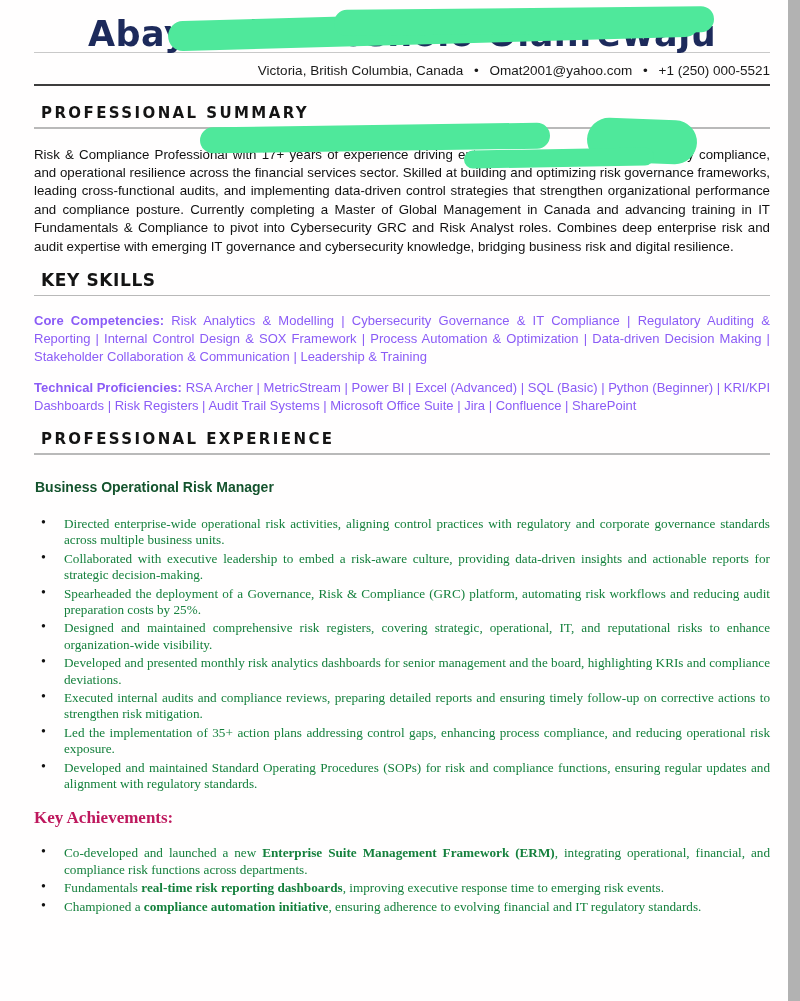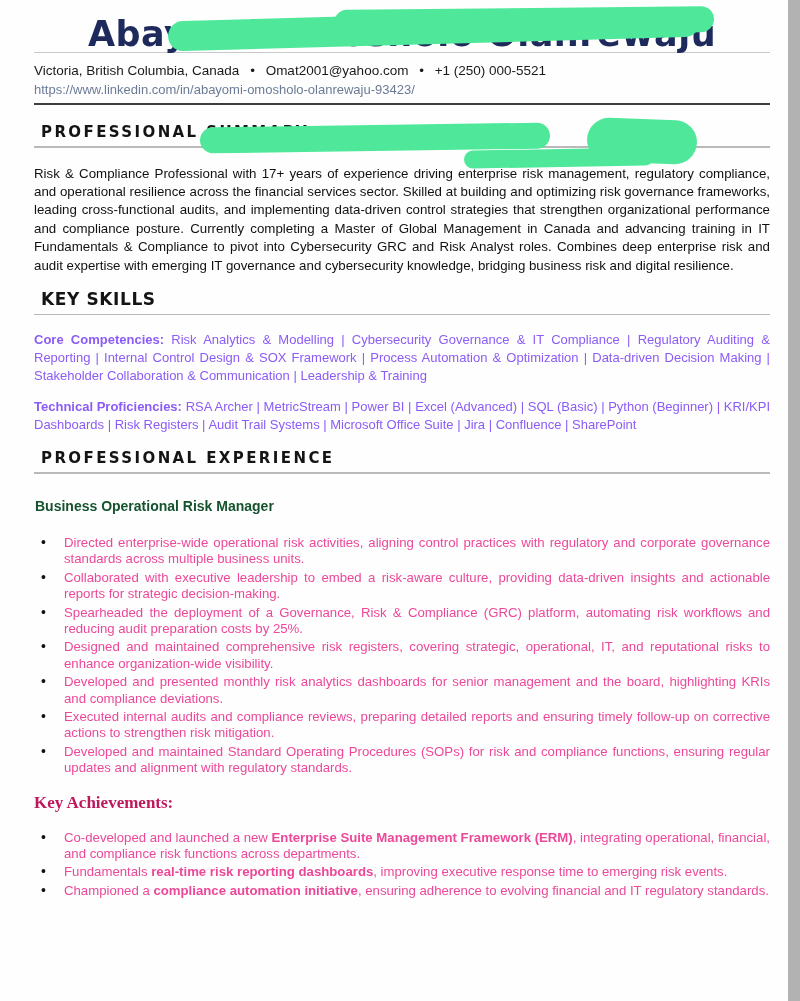--- a/index.html
+++ b/index.html
@@ -64,21 +64,21 @@
     margin: 0;
   }
   .rule-light-head {
     height: 1px;
     background: #c9c9c9;
     margin: 0;
   }
 
   .contact-block {
     position: relative;
-    text-align: left;
+    text-align: right;
     padding-top: 8px;
     padding-bottom: 4px;
   }
   .contact-line {
     font-family: "Liberation Sans", sans-serif;
     font-size: 13.5px;
     color: #1a1a1a;
     line-height: 19px;
     white-space: nowrap;
   }
@@ -196,24 +196,24 @@
 
   ul.bullets {
     list-style: none;
     margin: 0;
     padding: 0;
   }
   ul.bullets li {
     position: relative;
     padding-left: 30px;
     margin-bottom: 2px;
-    font-family: Liberation Sans, sans-serif;
+    font-family: Liberation Serif, serif;
     font-size: 13.2px;
     line-height: 16.4px;
-    color: #ec4899;
+    color: #15803d;
     text-align: justify;
   }
   ul.bullets li::before {
     content: "\2022";
     position: absolute;
     left: 7px;
     top: -1px;
     font-size: 14px;
     color: #111111;
   }
@@ -242,21 +242,20 @@
     <div class="rule-light-head"></div>
 
     <div class="contact-block">
       <div class="contact-line">
         <span>Victoria, British Columbia, Canada</span>
         <span class="contact-sep">•</span>
         <span>Omat2001@yahoo.com</span>
         <span class="contact-sep">•</span>
         <span>+1 (250) 000-5521</span>
       </div>
-      <div class="linkedin">https://www.linkedin.com/in/abayomi-omosholo-olanrewaju-93423/</div>
       <div class="redact r2"></div>
       <div class="redact r3"></div>
       <div class="redact r4"></div>
     </div>
 
     <div class="rule-dark"></div>
 
     <div style="height:18px"></div>
     <div class="section-head spaced">PROFESSIONAL SUMMARY</div>
     <div class="rule-thin"></div>
@@ -291,20 +290,21 @@
 
     <div style="height:19px"></div>
 
     <ul class="bullets">
       <li>Directed enterprise-wide operational risk activities, aligning control practices with regulatory and corporate governance standards across multiple business units.</li>
       <li>Collaborated with executive leadership to embed a risk-aware culture, providing data-driven insights and actionable reports for strategic decision-making.</li>
       <li>Spearheaded the deployment of a Governance, Risk &amp; Compliance (GRC) platform, automating risk workflows and reducing audit preparation costs by 25%.</li>
       <li>Designed and maintained comprehensive risk registers, covering strategic, operational, IT, and reputational risks to enhance organization-wide visibility.</li>
       <li>Developed and presented monthly risk analytics dashboards for senior management and the board, highlighting KRIs and compliance deviations.</li>
       <li>Executed internal audits and compliance reviews, preparing detailed reports and ensuring timely follow-up on corrective actions to strengthen risk mitigation.</li>
+      <li>Led the implementation of 35+ action plans addressing control gaps, enhancing process compliance, and reducing operational risk exposure.</li>
       <li>Developed and maintained Standard Operating Procedures (SOPs) for risk and compliance functions, ensuring regular updates and alignment with regulatory standards.</li>
     </ul>
 
     <div style="height:15px"></div>
     <div class="sub-head">Key Achievements:</div>
     <div style="height:18px"></div>
 
     <ul class="bullets">
       <li>
         <span>Co-developed and launched a new </span><b>Enterprise Suite Management Framework (ERM)</b><span>, integrating operational, financial, and compliance risk functions across departments.</span>

